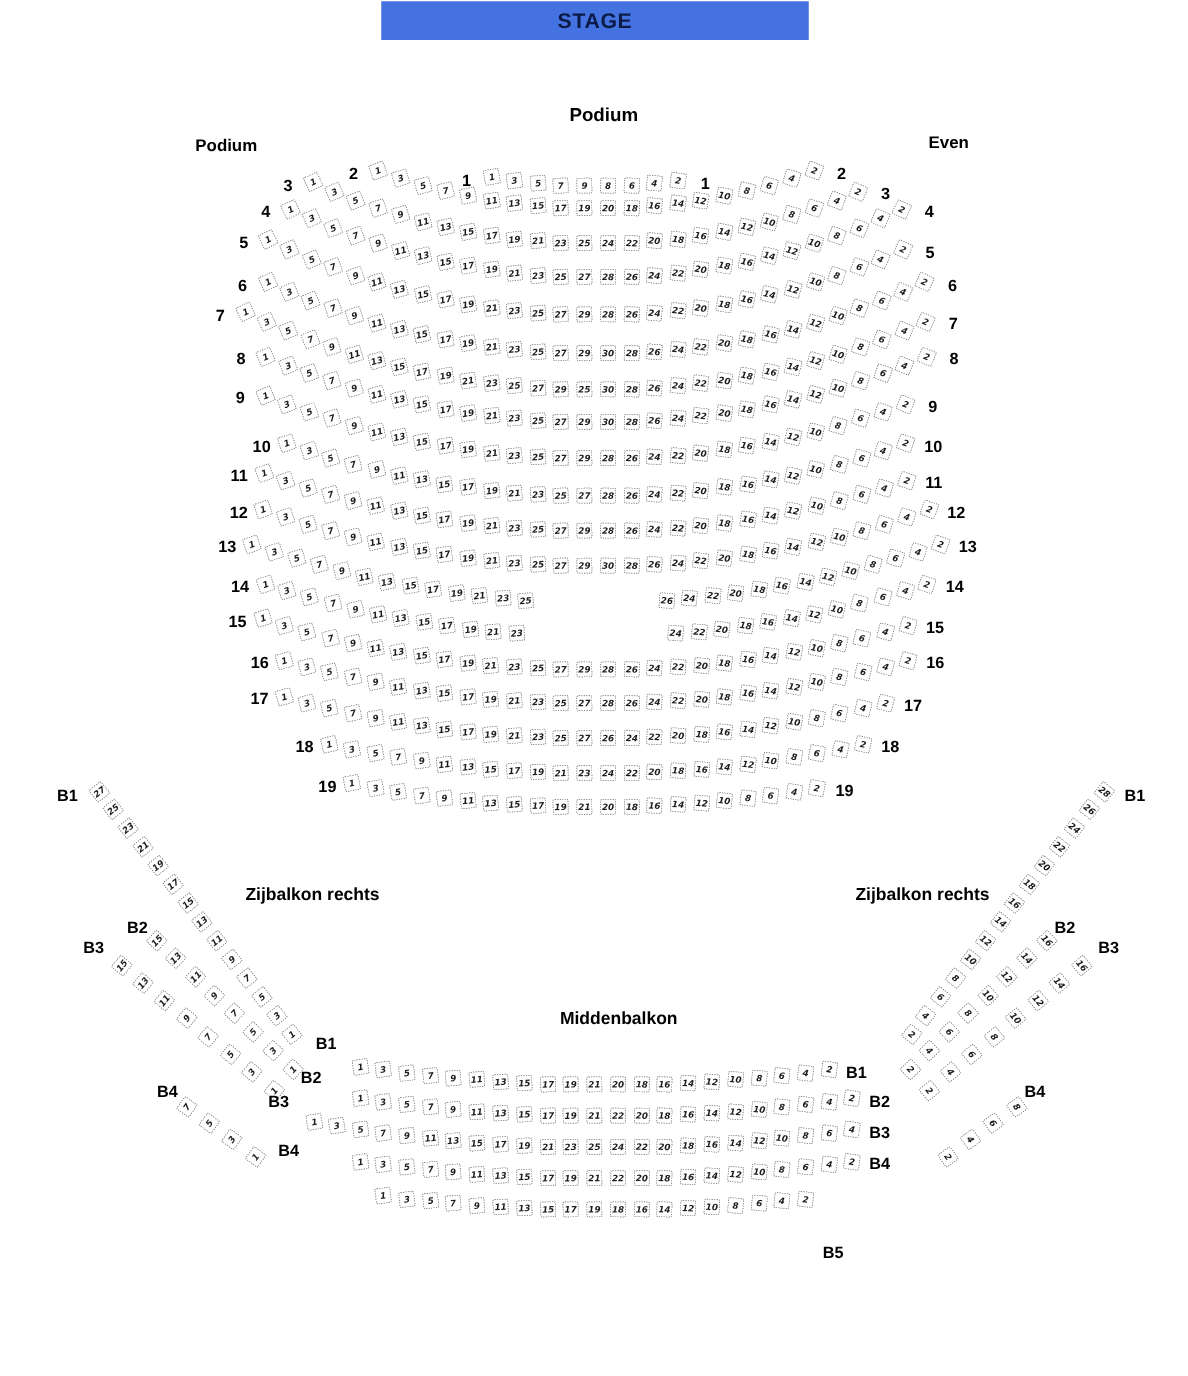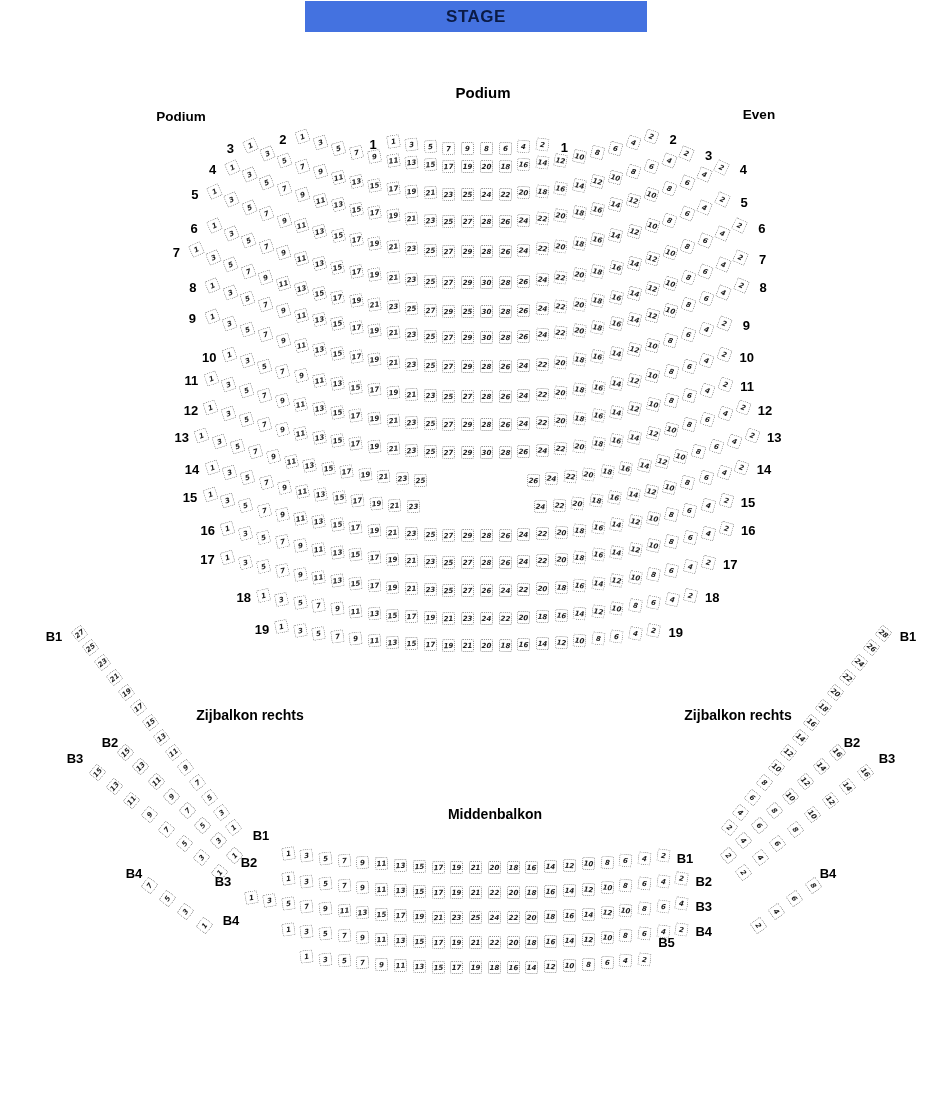--- a/index.html
+++ b/index.html
@@ -823,16 +823,16 @@
         <div class="seat" style="left: 300.372px; top: 950.267px; transform: rotate(-7.2deg);">1</div>
         <div class="seat" style="left: 487.9px; top: 961.469px; transform: rotate(0.4deg);">18</div>
         <div class="seat" style="left: 506.698px; top: 961.22px; transform: rotate(1.1deg);">16</div>
         <div class="seat" style="left: 525.491px; top: 960.721px; transform: rotate(1.9deg);">14</div>
         <div class="seat" style="left: 544.276px; top: 959.974px; transform: rotate(2.7deg);">12</div>
         <div class="seat" style="left: 563.05px; top: 958.977px; transform: rotate(3.4deg);">10</div>
         <div class="seat" style="left: 581.808px; top: 957.732px; transform: rotate(4.2deg);">8</div>
         <div class="seat" style="left: 600.549px; top: 956.238px; transform: rotate(4.9deg);">6</div>
         <div class="seat" style="left: 619.268px; top: 954.496px; transform: rotate(5.7deg);">4</div>
         <div class="seat" style="left: 637.962px; top: 952.505px; transform: rotate(6.5deg);">2</div>
-        <div class="row-label" style="left: 666.462px; top: 942px;">B5</div>
+        <div class="row-label" style="left: 666.462px; top: 1002px;">B5</div>
       </div>
     </div>
 </div>
 
 </body></html>

